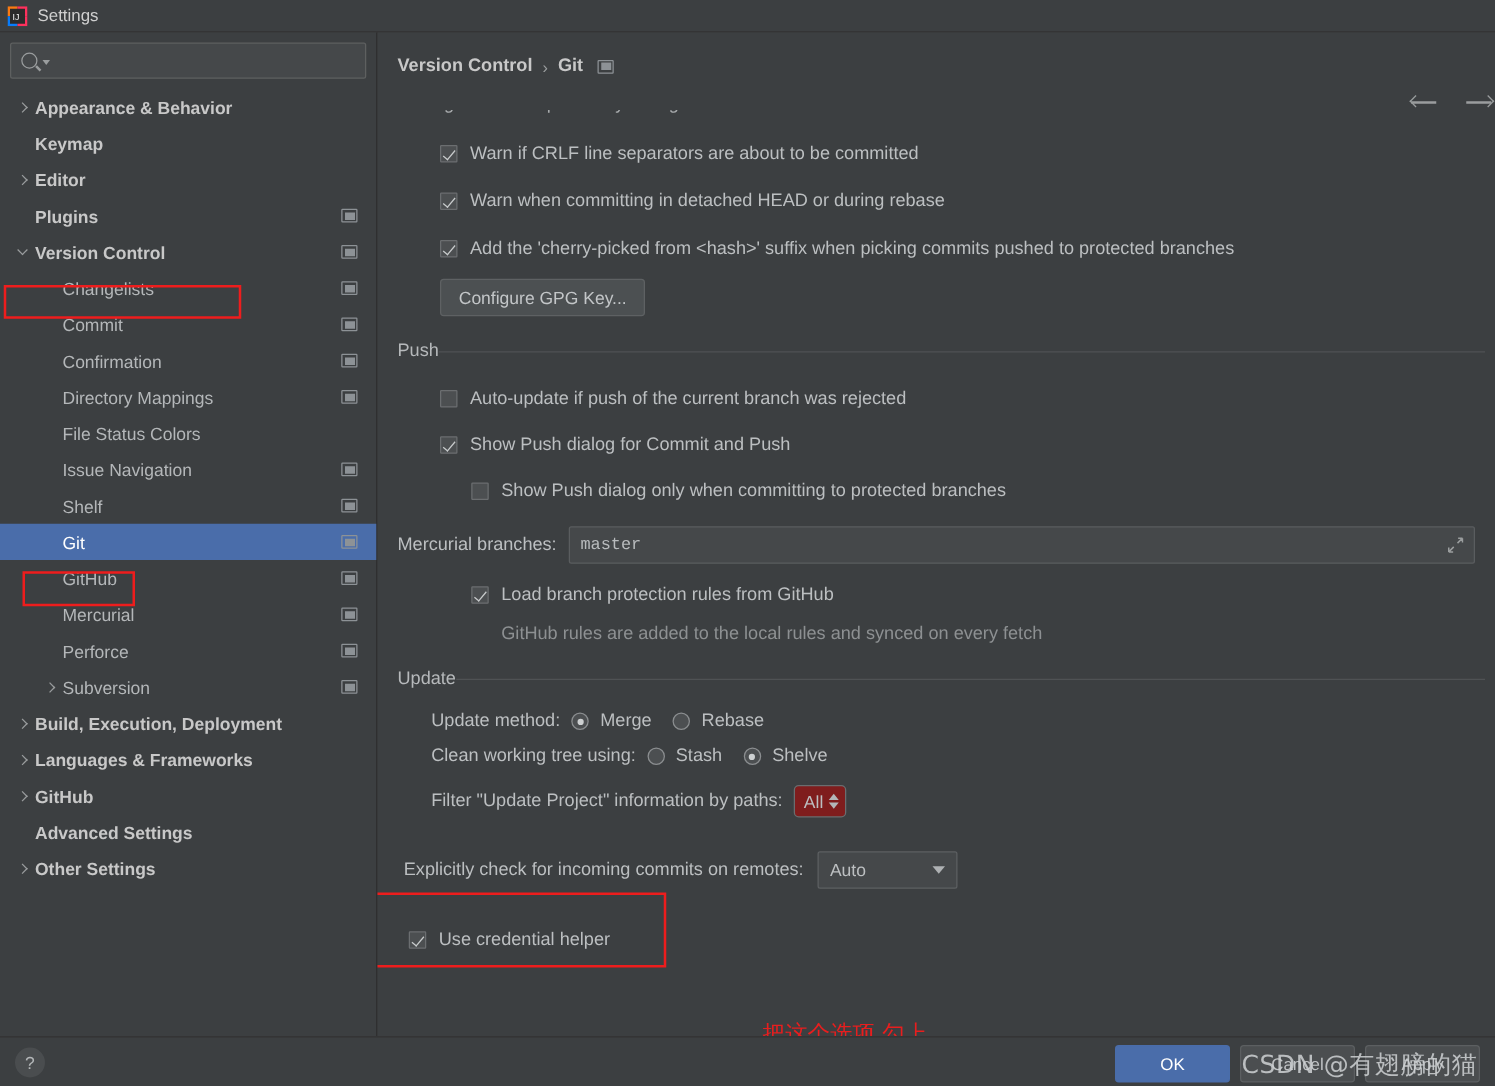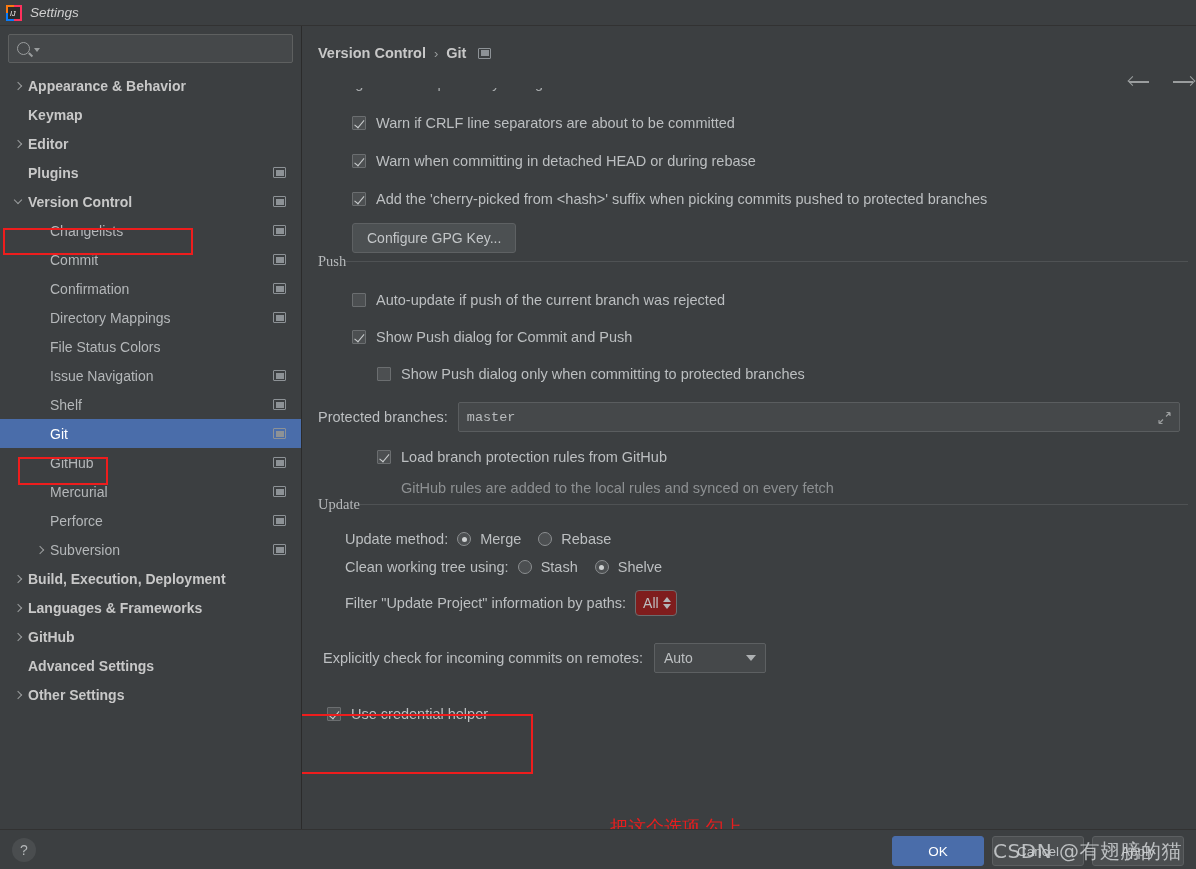--- a/index.html
+++ b/index.html
@@ -10,21 +10,20 @@
     color: #bbbbbb;
     overflow: hidden;
   }
 
   
   #titlebar {
     height: 26px; background: #3c3f41;
     display: flex; align-items: center;
     padding-left: 6px;
     border-bottom: 1px solid #323232;
-    font-style: italic;
   }
   #app-logo {
     width: 16px; height: 16px; margin-right: 8px;
     position: relative; flex: none;
   }
 
   #title-text { font-size: 13.5px; color: #cfcfcf; }
 
   
   #shell { display: flex; height: 803px; }
@@ -162,21 +161,21 @@
     border: 1px solid #8b8e90; background: #4c4f51;
     position: relative; cursor: pointer;
   }
   .rb.on::after {
     content: ""; position: absolute; left: 3.5px; top: 3.5px;
     width: 5px; height: 5px; border-radius: 50%; background: #cdd0d1;
   }
 
   .section-head {
     display: flex; align-items: center; gap: 0;
-    margin-bottom: 4px; font-family: Liberation Serif, serif;
+    margin-top: 20px; margin-bottom: 4px;
   }
   .section-head .t { font-size: 14.5px; color: #b6b9bb; white-space: nowrap; }
   .section-head .line { flex: 1; height: 1px; background: #4f5254; }
 
   .plain-label { font-size: 14.5px; color: #bcbfc1; white-space: nowrap; }
   .muted { color: #8d9092; }
 
   .btn {
     background: #4c5052; border: 1px solid #5e6163; border-radius: 3px;
     color: #c3c6c8; font-size: 14px; padding: 6px 14px; cursor: pointer;
@@ -465,21 +464,21 @@
       <div class="row" style="margin-top:21px; padding-left:34px;">
         <span class="cb checked"></span>
         <span class="cb-label">Show Push dialog for Commit and Push</span>
       </div>
       <div class="row" style="margin-top:21px; padding-left:59px;">
         <span class="cb"></span>
         <span class="cb-label">Show Push dialog only when committing to protected branches</span>
       </div>
 
       <div class="row" style="margin-top:20px; padding-left:0px; gap:10px;">
-        <span class="plain-label">Protected branches:</span>
+        <span class="plain-label">Mercurial branches:</span>
         <div class="textfield" style="flex:1; margin-right:8px;">
           <span class="val">master</span>
           <span class="expand-ico">
             <svg width="13" height="13" viewBox="0 0 13 13">
               <path d="M12 1 L8 5 M12 1 L12 4.5 M12 1 L8.5 1" stroke="#9a9d9e" stroke-width="1.2" fill="none"></path>
               <path d="M1 12 L5 8 M1 12 L1 8.5 M1 12 L4.5 12" stroke="#9a9d9e" stroke-width="1.2" fill="none"></path>
             </svg>
           </span>
         </div>
       </div>

